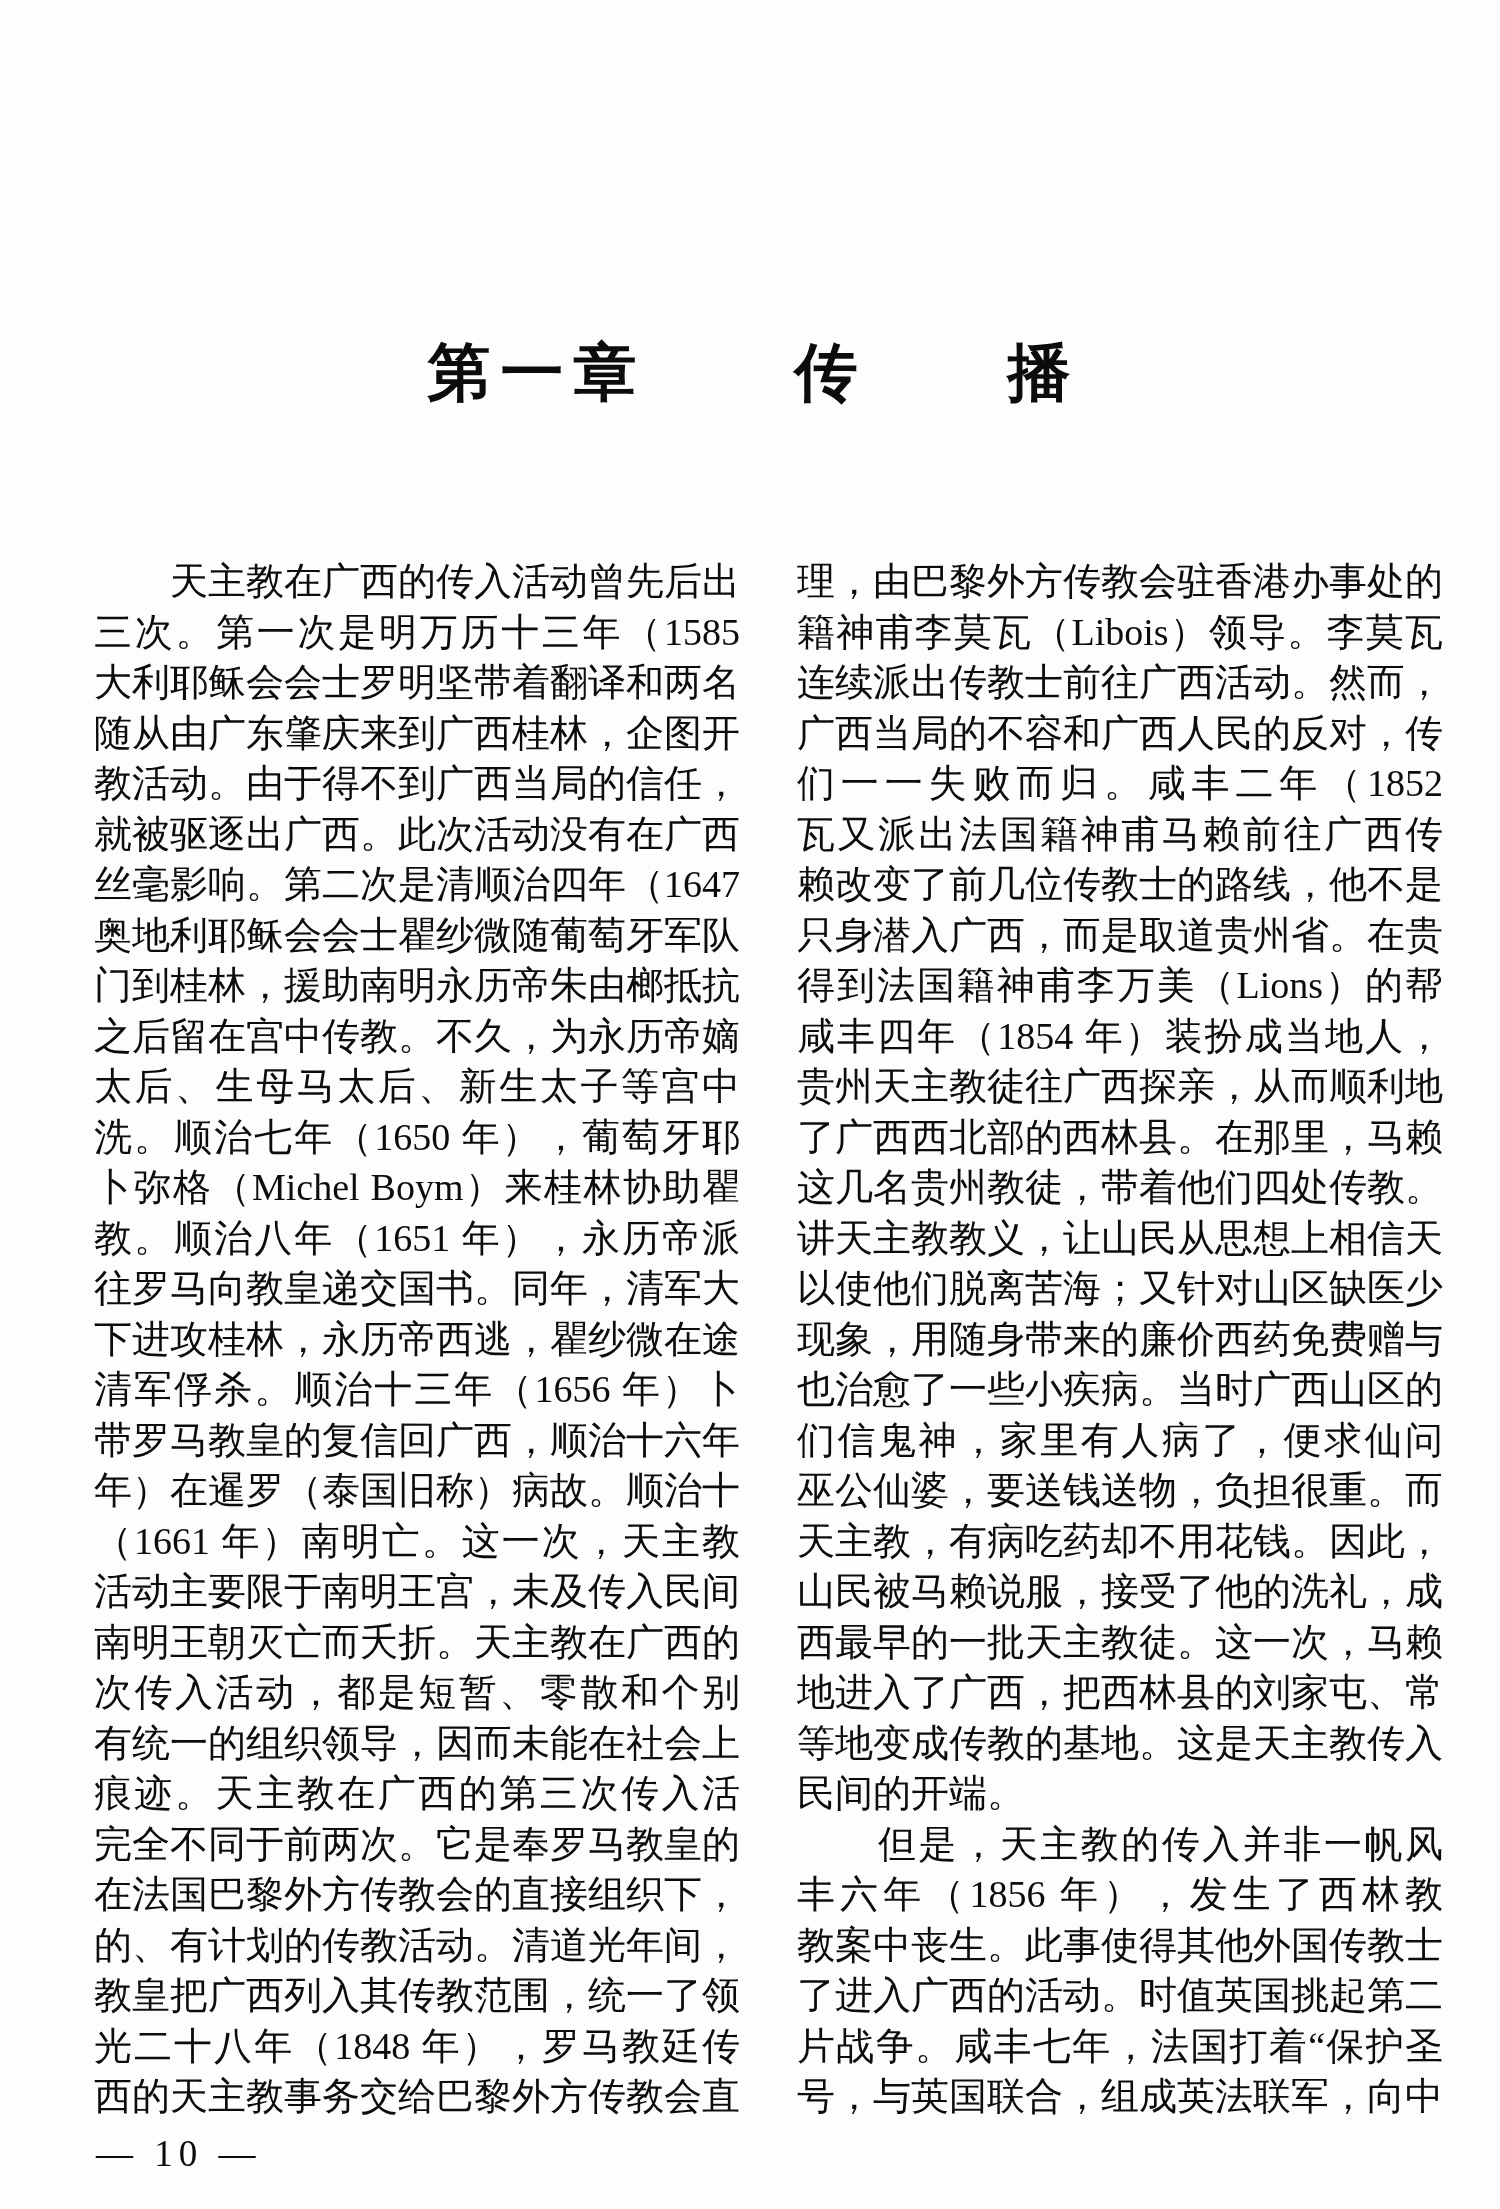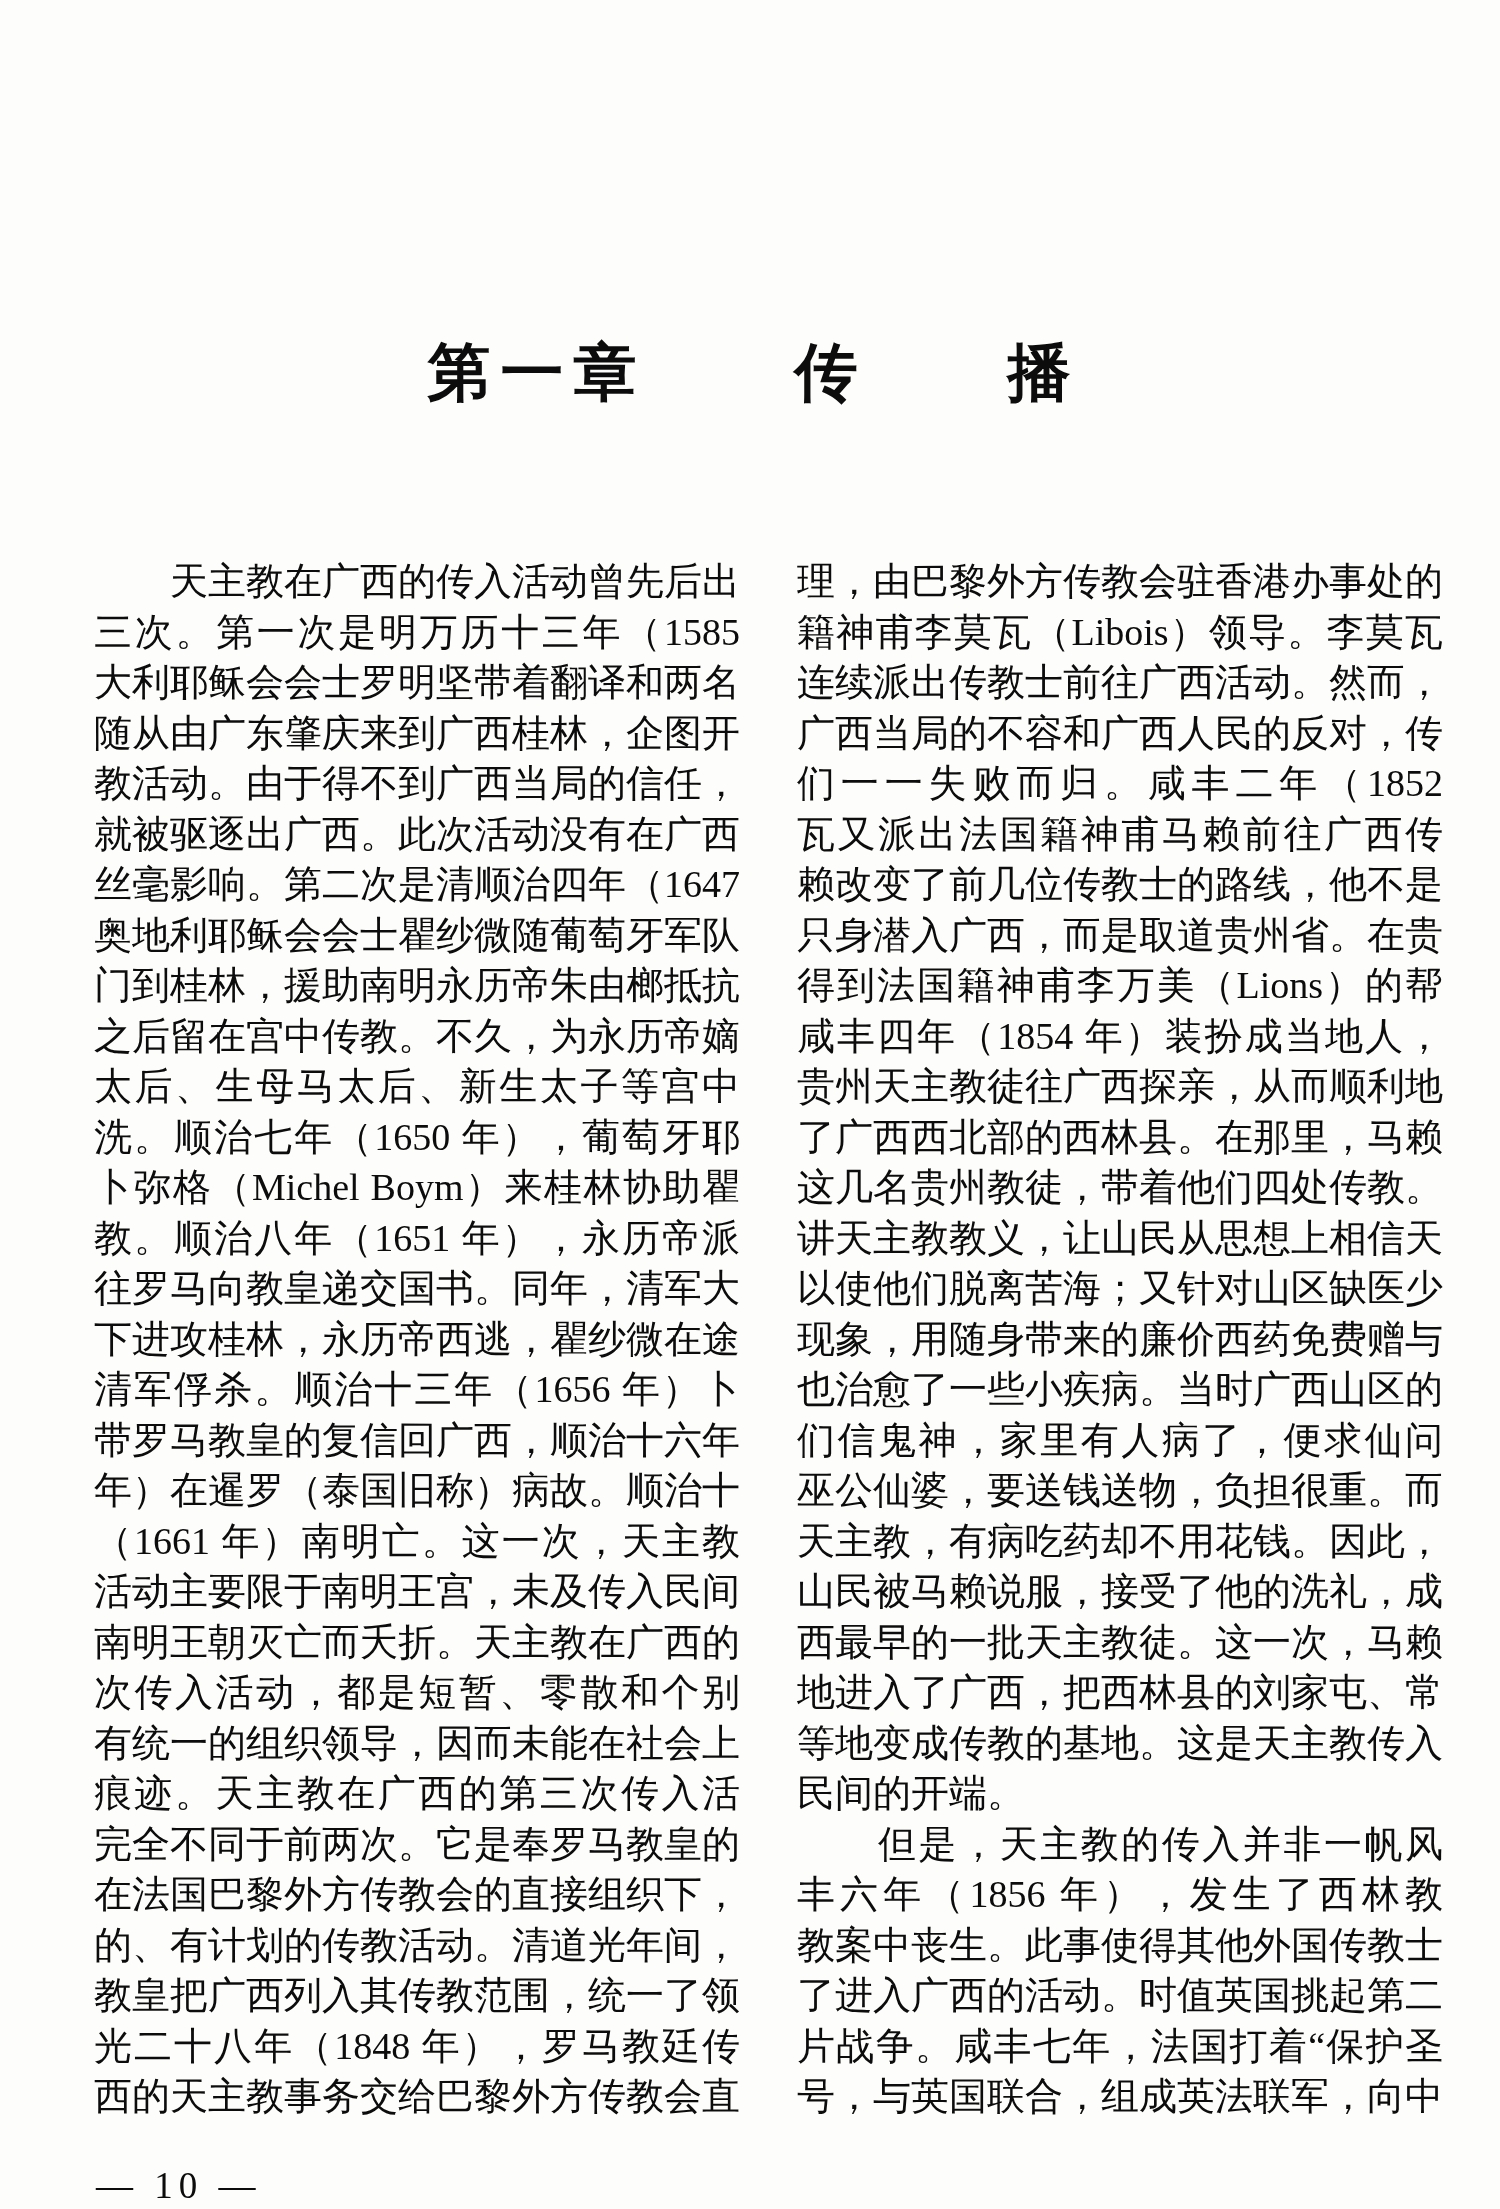--- a/index.html
+++ b/index.html
@@ -48,21 +48,20 @@
   .line.line-short {
     text-align: center;
     text-align-last: left;
   }
   .page-footer {
     position: absolute;
     left: 96px;
     top: 2132px;
     font-size: 37px;
     letter-spacing: 6px;
-    margin-top: 32px;
   }
 </style>
 </head>
 <body>
 
 <div class="page">
 
   <h1 class="chapter-title">
     <span class="chapter-label">第一章</span>
     <span>传</span>

